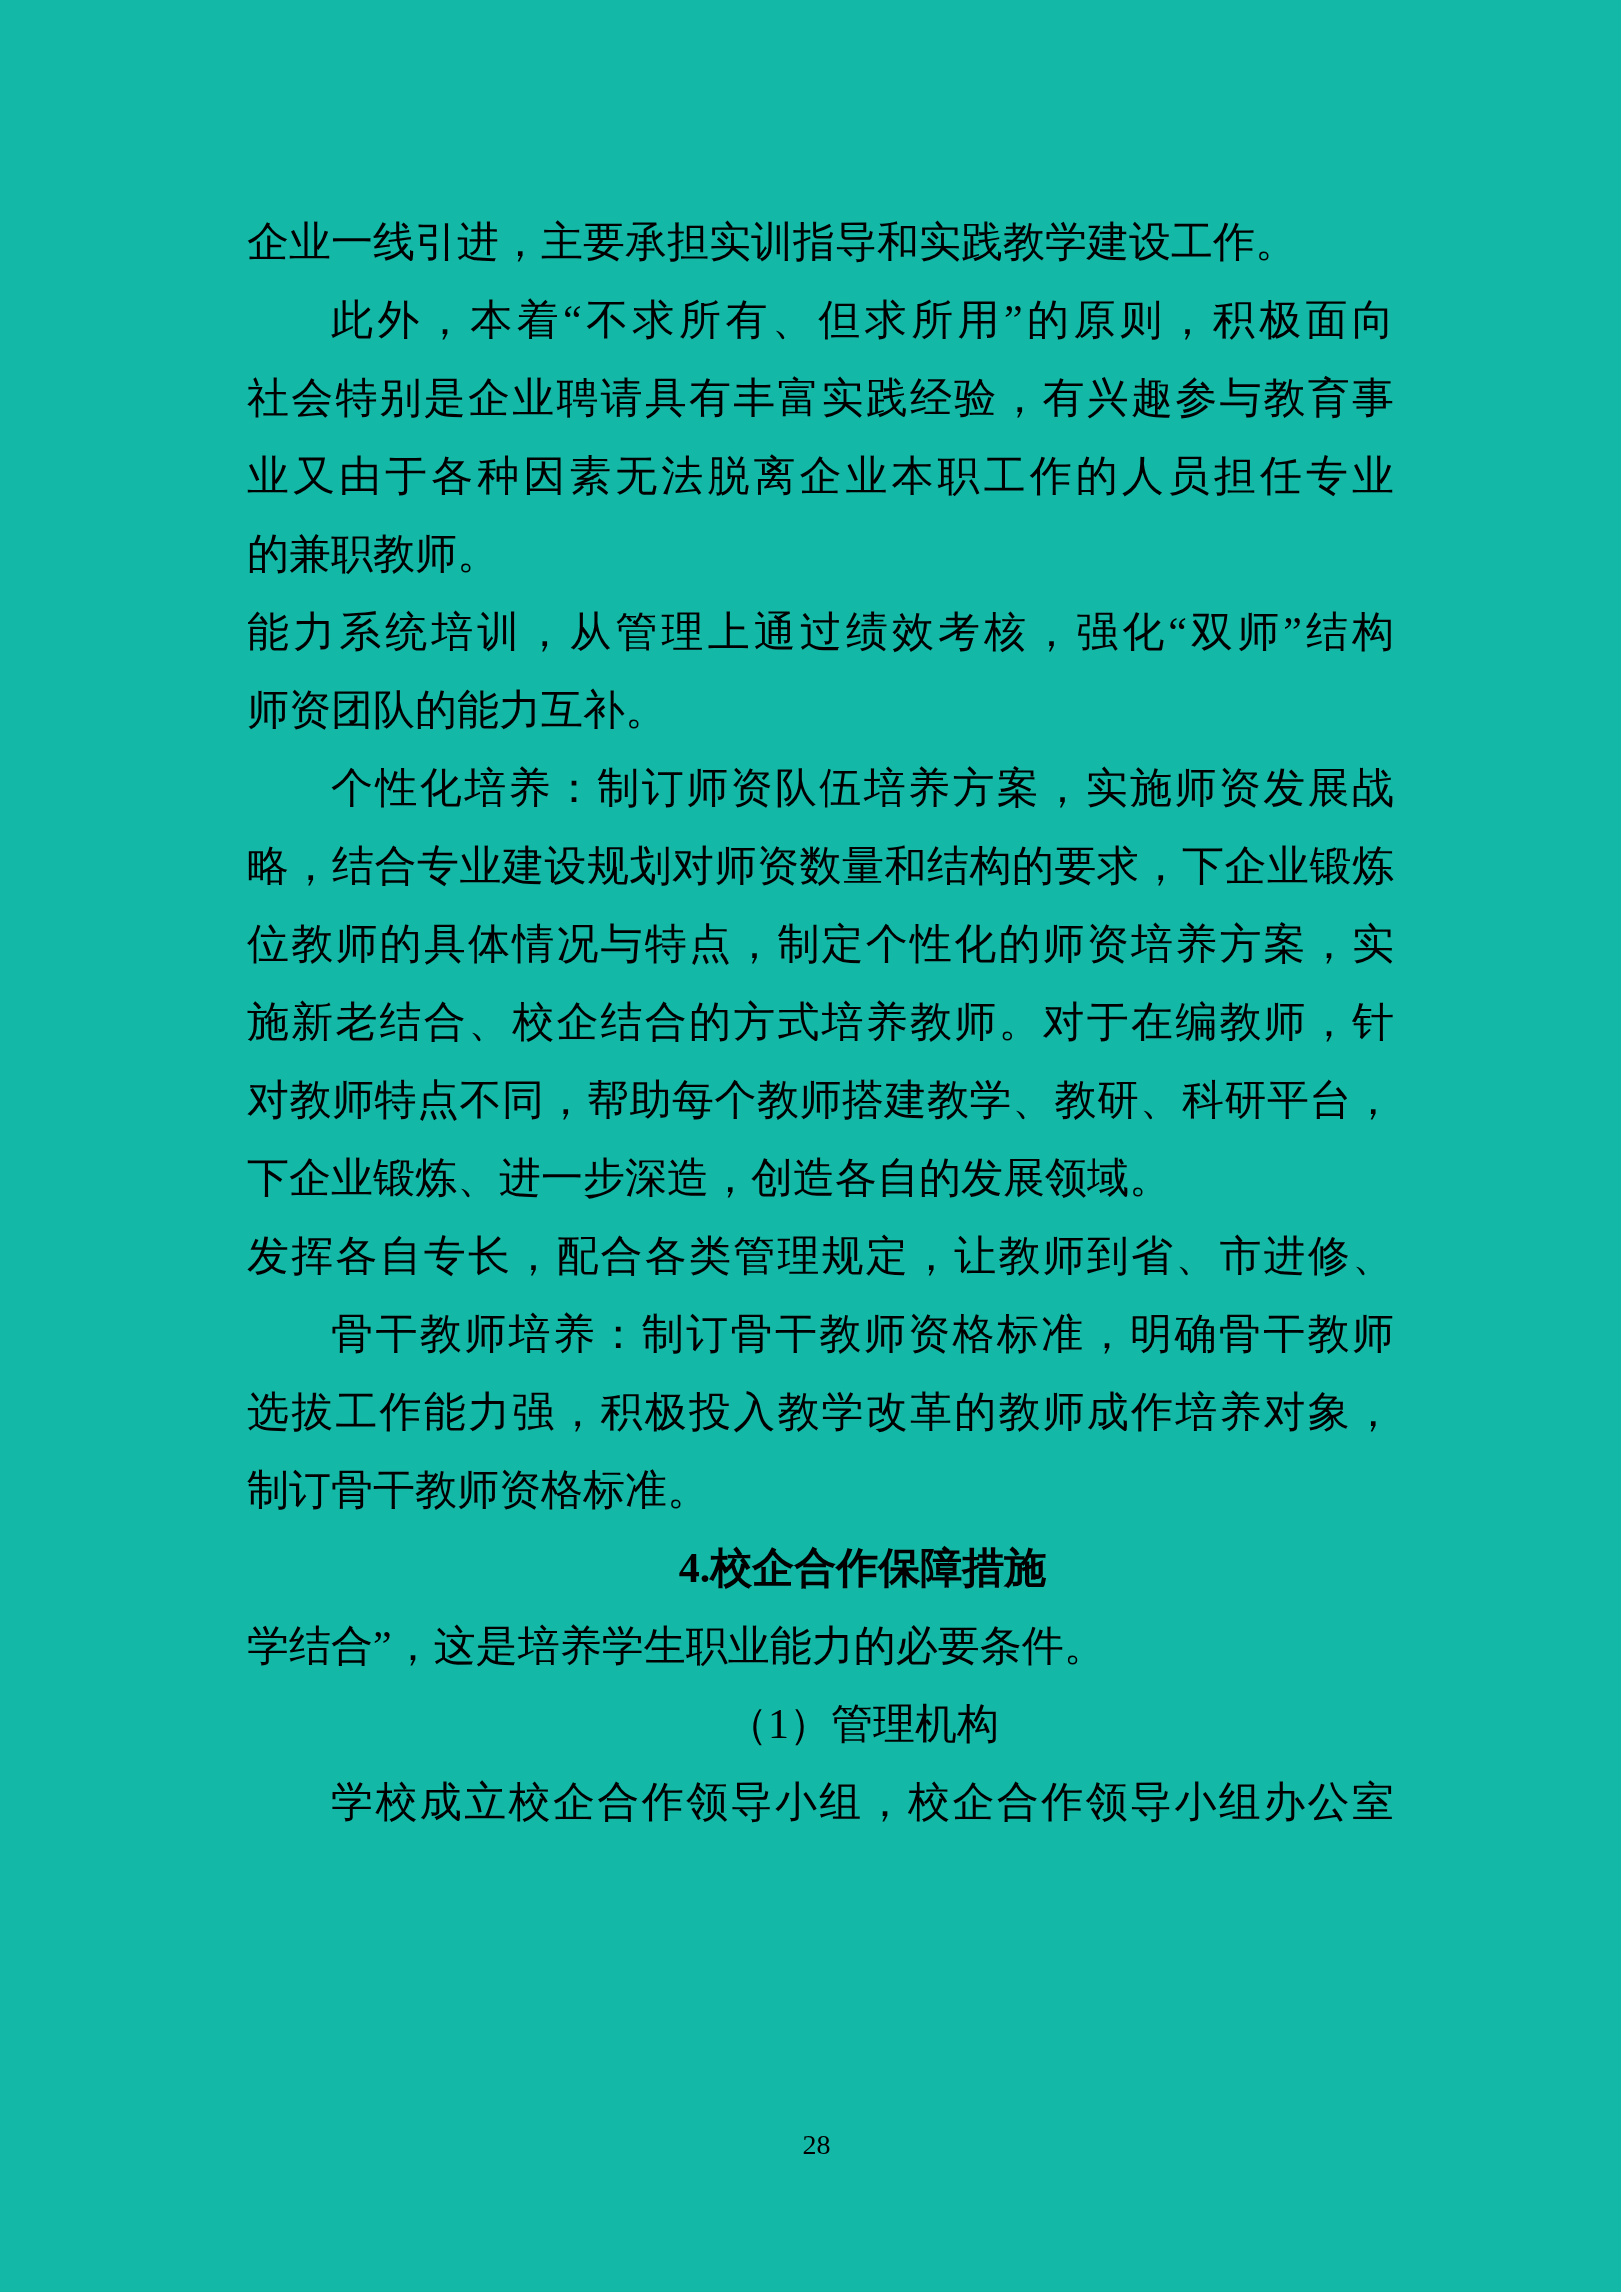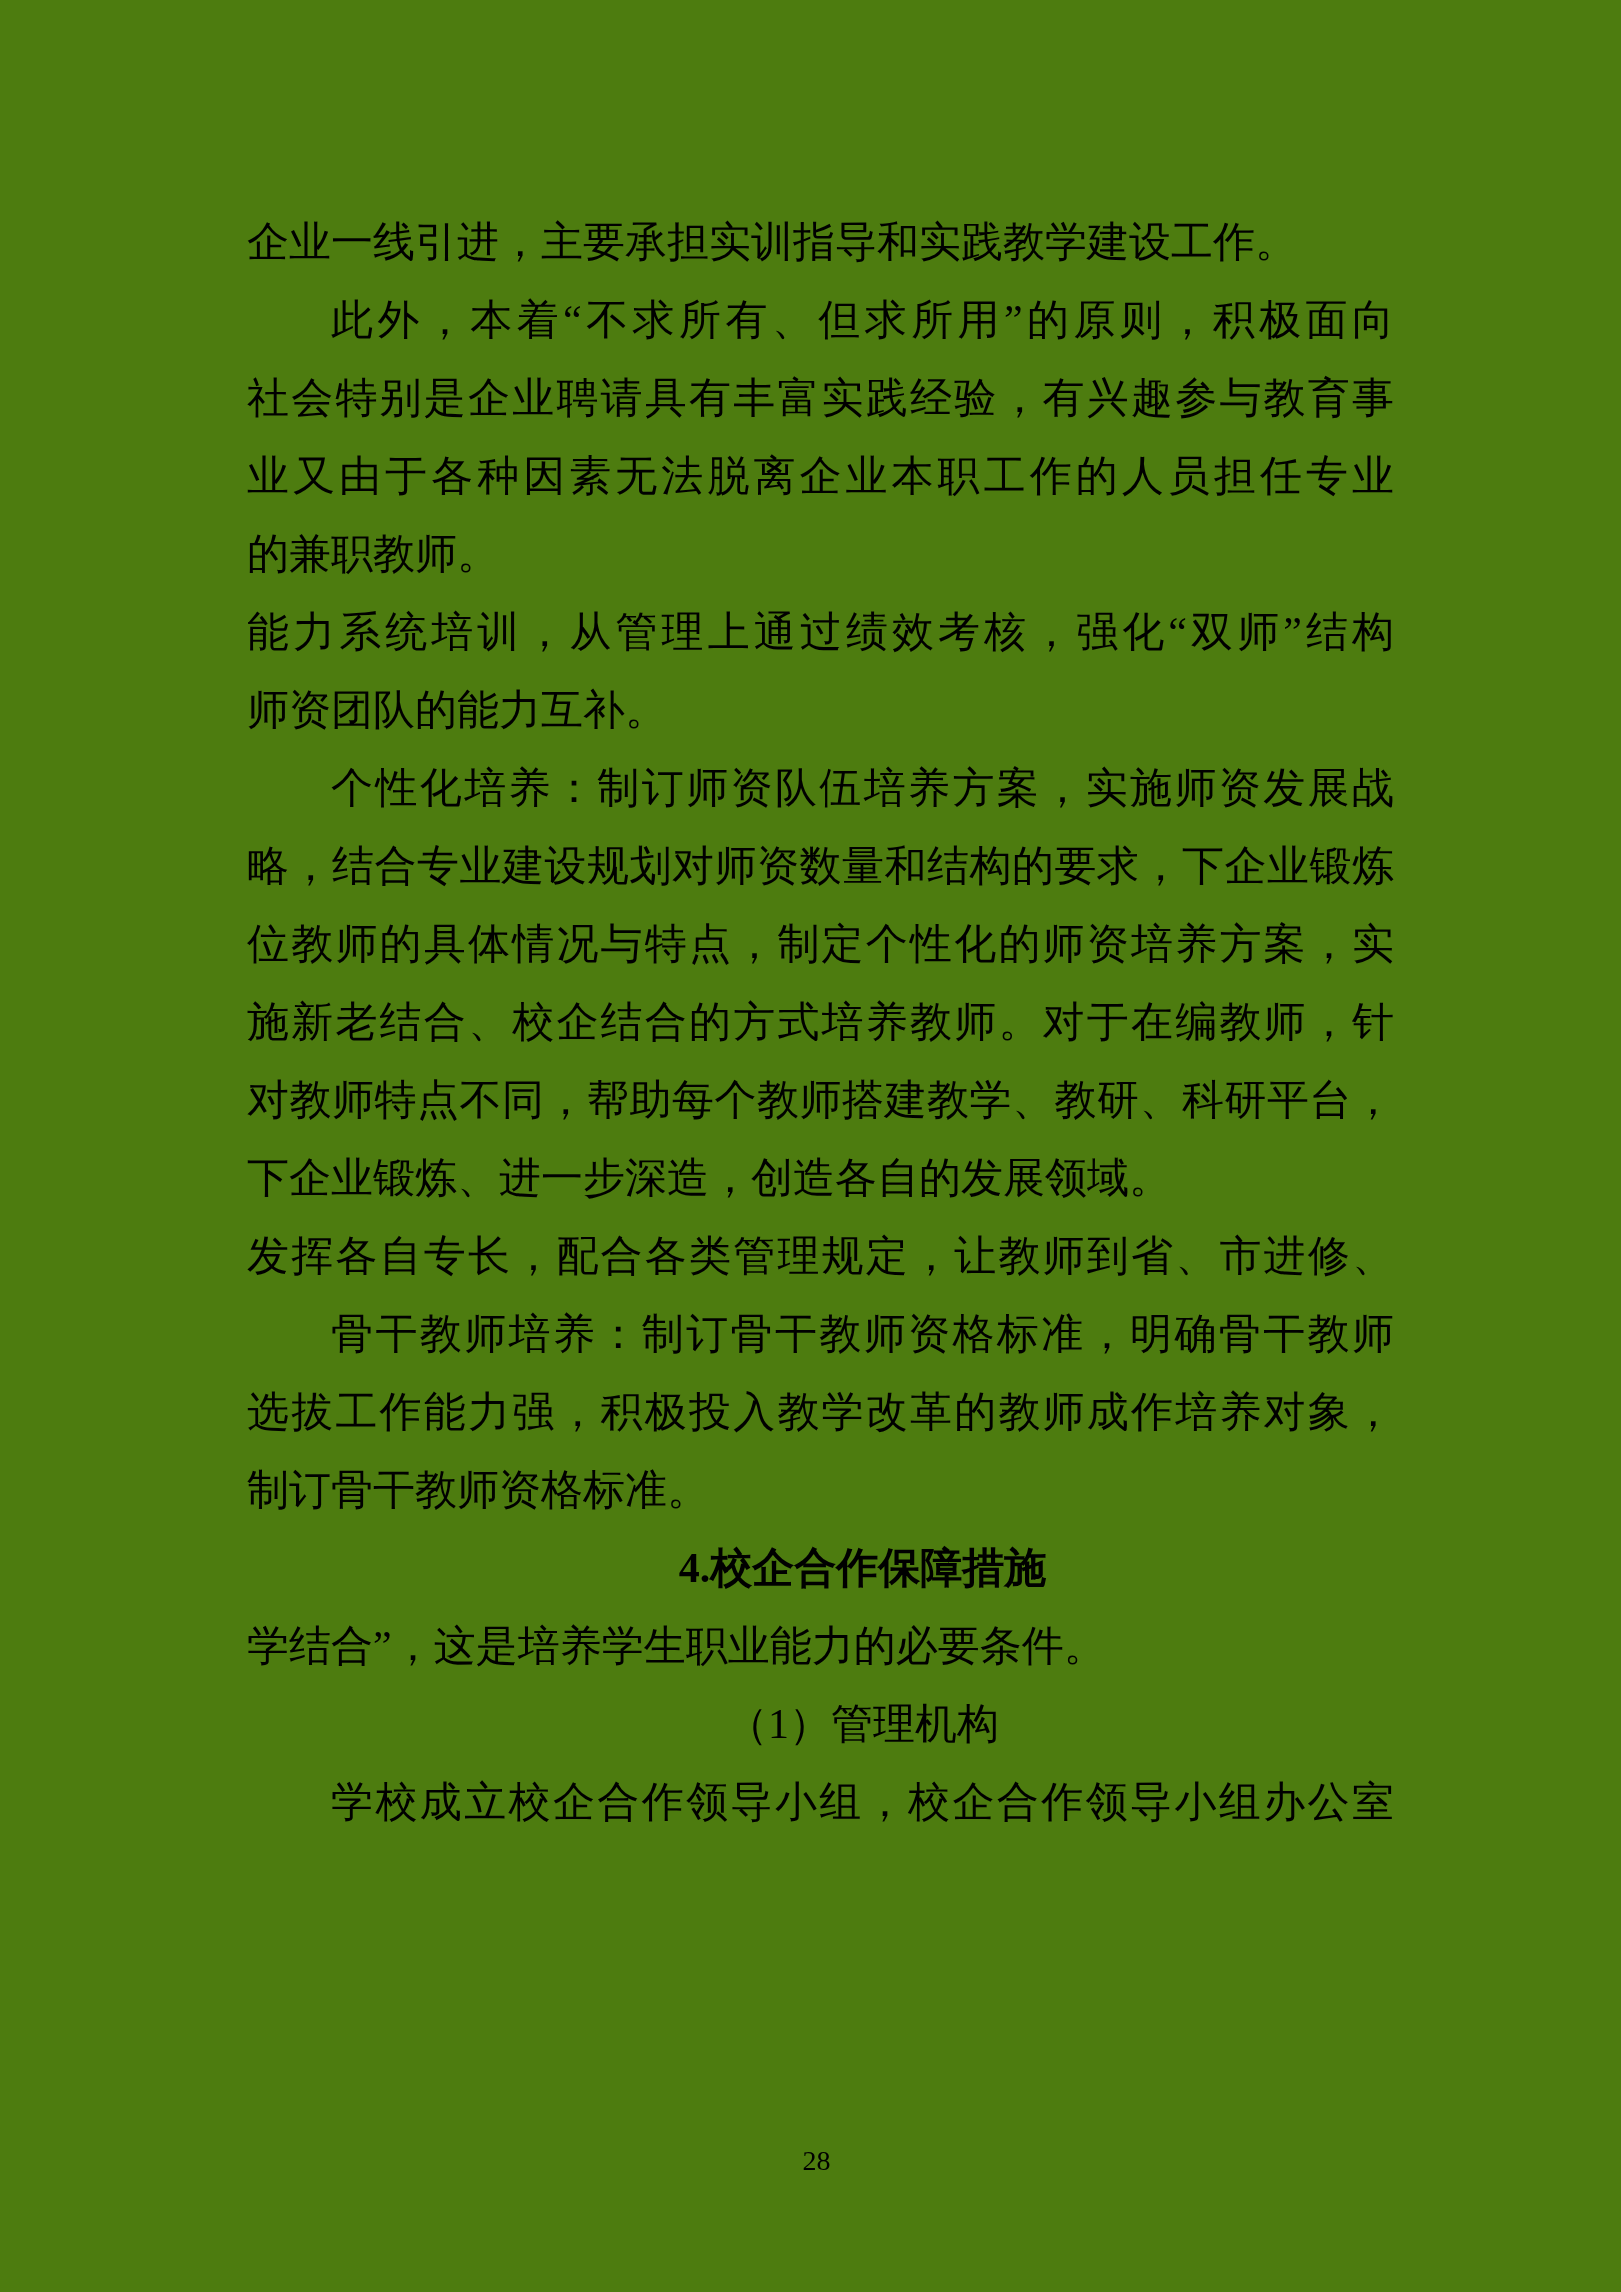--- a/index.html
+++ b/index.html
@@ -5,21 +5,21 @@
   html, body {
     margin: 0;
     padding: 0;
     background: #e8e8e8;
   }
   .page {
     position: relative;
     width: 1621px;
     height: 2293px;
     margin: 0 auto;
-    background: #4d7c0f;
+    background: #14b8a6;
     color: #000000;
     font-family: "Liberation Serif", "DejaVu Serif", serif;
     overflow: hidden;
   }
   .text-block {
     position: absolute;
     left: 247px;
     top: 203px;
     width: 1147px;
   }
@@ -45,21 +45,20 @@
   }
   .page-number {
     position: absolute;
     left: 12px;
     right: 0;
     top: 2125px;
     height: 39px;
     text-align: center;
     font-size: 28px;
     line-height: 39px;
-    margin-top: 16px;
   }
 </style>
 </head>
 <body>
 
 <div class="page">
   <div class="text-block">
       <div class="line">企业一线引进，主要承担实训指导和实践教学建设工作。</div>
       <div class="line indent justify">此外，本着“不求所有、但求所用”的原则，积极面向</div>
       <div class="line justify">社会特别是企业聘请具有丰富实践经验，有兴趣参与教育事</div>

